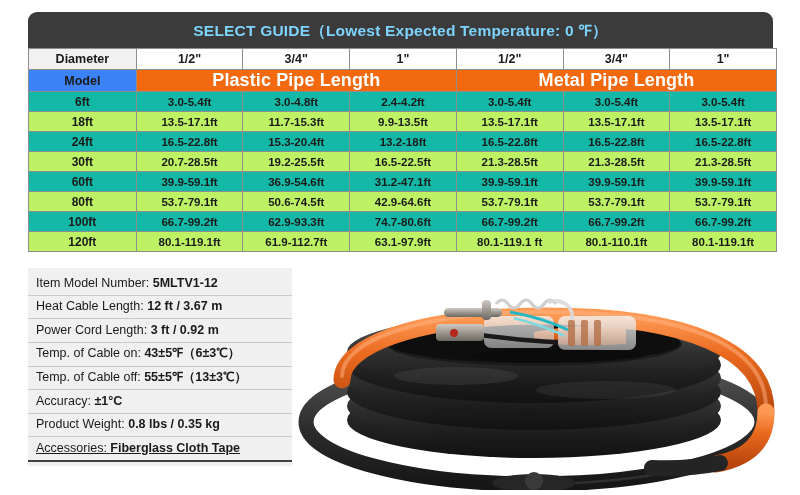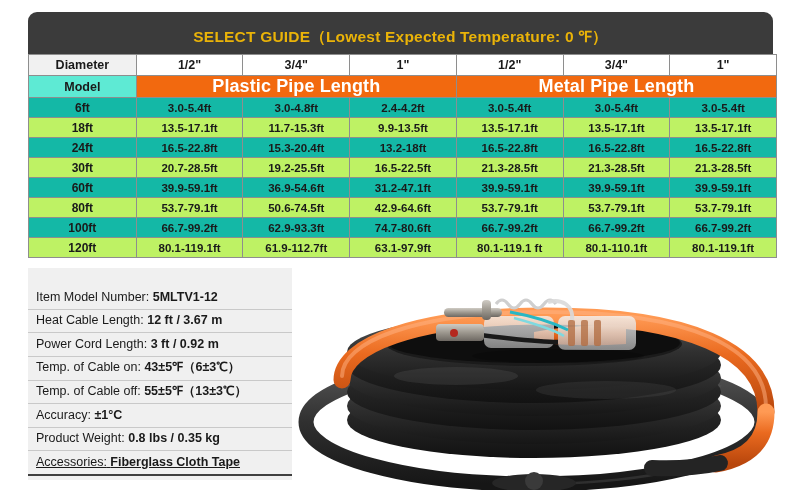--- a/index.html
+++ b/index.html
@@ -11,27 +11,27 @@
     position:relative;
   }
   #root{width:800px;height:495px;position:relative;}
 
   
   .guide-wrap{
     position:absolute;left:28px;top:12px;width:745px;
   }
   .guide-title{
     background:#3b3b3b;
-    color:#eab308;
+    color:#7dd3fc;
     border-radius:9px 9px 0 0;
     text-align:center;
     font-size:15.5px;
     font-weight:bold;
     letter-spacing:.2px;
-    padding:16px 0 9px 0;
+    padding:10px 0 9px 0;
     line-height:1.1;
   }
   table.guide{
     border-collapse:collapse;
     width:749px;
     table-layout:fixed;
     font-size:11.5px;
     color:#1a1a1a;
     border-radius:9px;
   }
@@ -44,40 +44,40 @@
     white-space:nowrap;
     overflow:hidden;
   }
   table.guide tr.hdr-diam td{
     background:#ffffff;
     font-size:12.5px;
     height:20px;
   }
   table.guide tr.hdr-diam td.col0{background:#f1f1f1;}
   table.guide tr.hdr-model td.col0{
-    background:#5eead4;
+    background:#3b82f6;
     font-size:12.5px;
   }
   table.guide td.grp{
     background:#f2690f;
     color:#ffffff;
     font-size:18px;
     letter-spacing:.1px;
   }
   table.guide tr.odd td{background:#14b8a6;}
   table.guide tr.even td{background:#bef264;}
   table.guide tr.odd td.col0,table.guide tr.even td.col0{font-size:12px;}
   .colw0{width:107px;}
   .colw{width:106px;}
 
   
   .spec-panel{
     position:absolute;left:28px;top:268px;width:264px;
     background:#f0f0f0;
-    padding:18px 0 4px 0;
+    padding:4px 0 4px 0;
   }
   .spec-row{
     border-bottom:1px solid #c9c9c9;
     padding:3.5px 0 3.5px 8px;
     font-size:12.5px;
     color:#1a1a1a;
     line-height:1.25;
     white-space:nowrap;
   }
   .spec-row:last-child{border-bottom:2px solid #404040;text-decoration:underline;}

